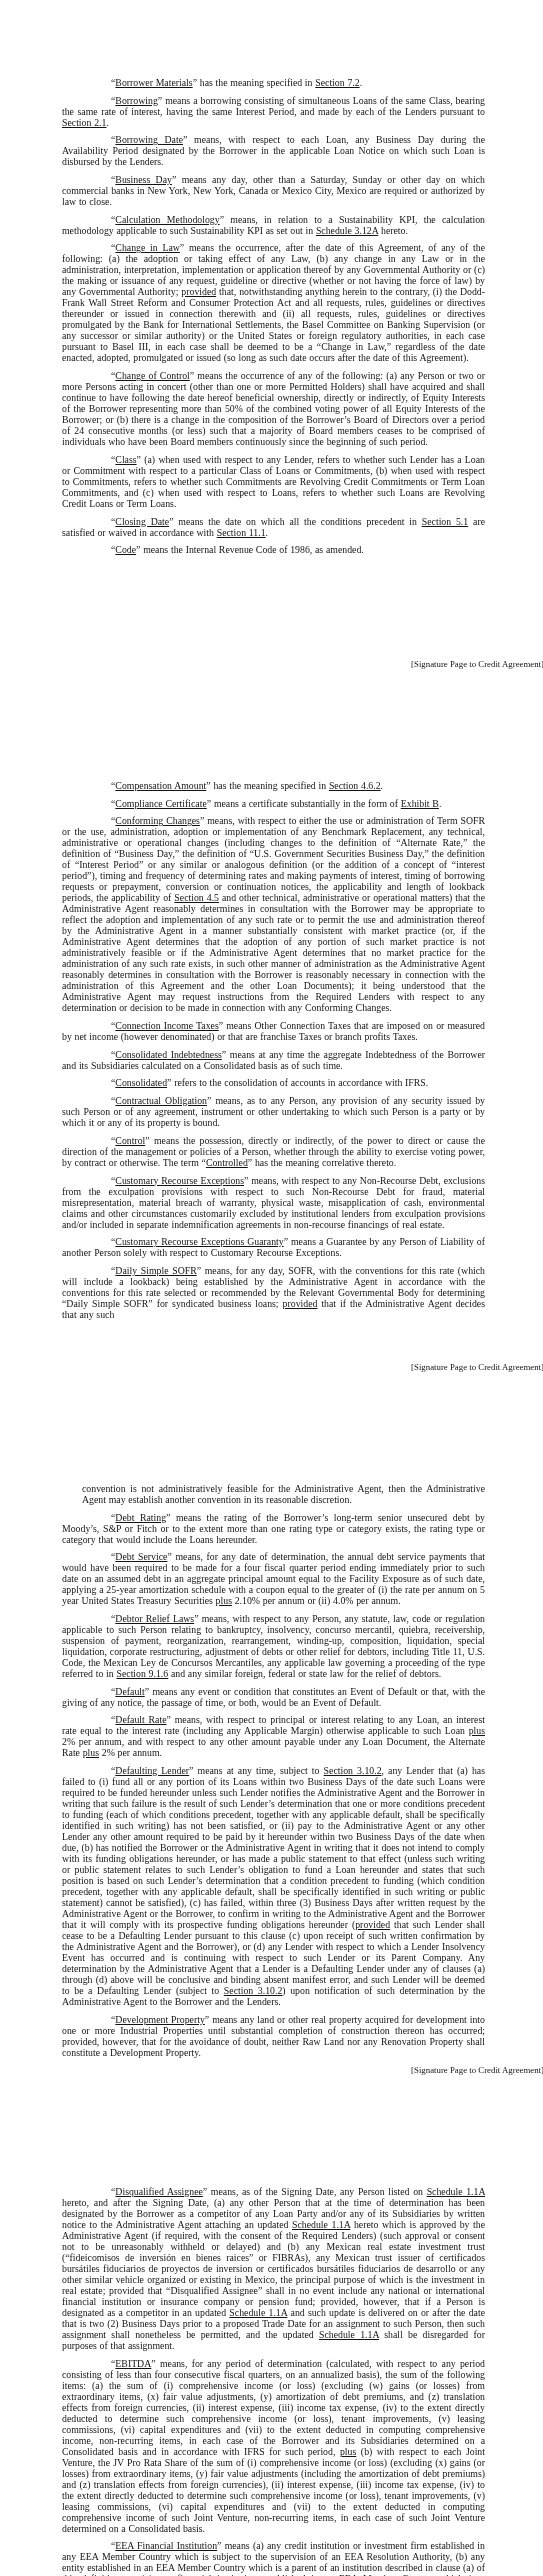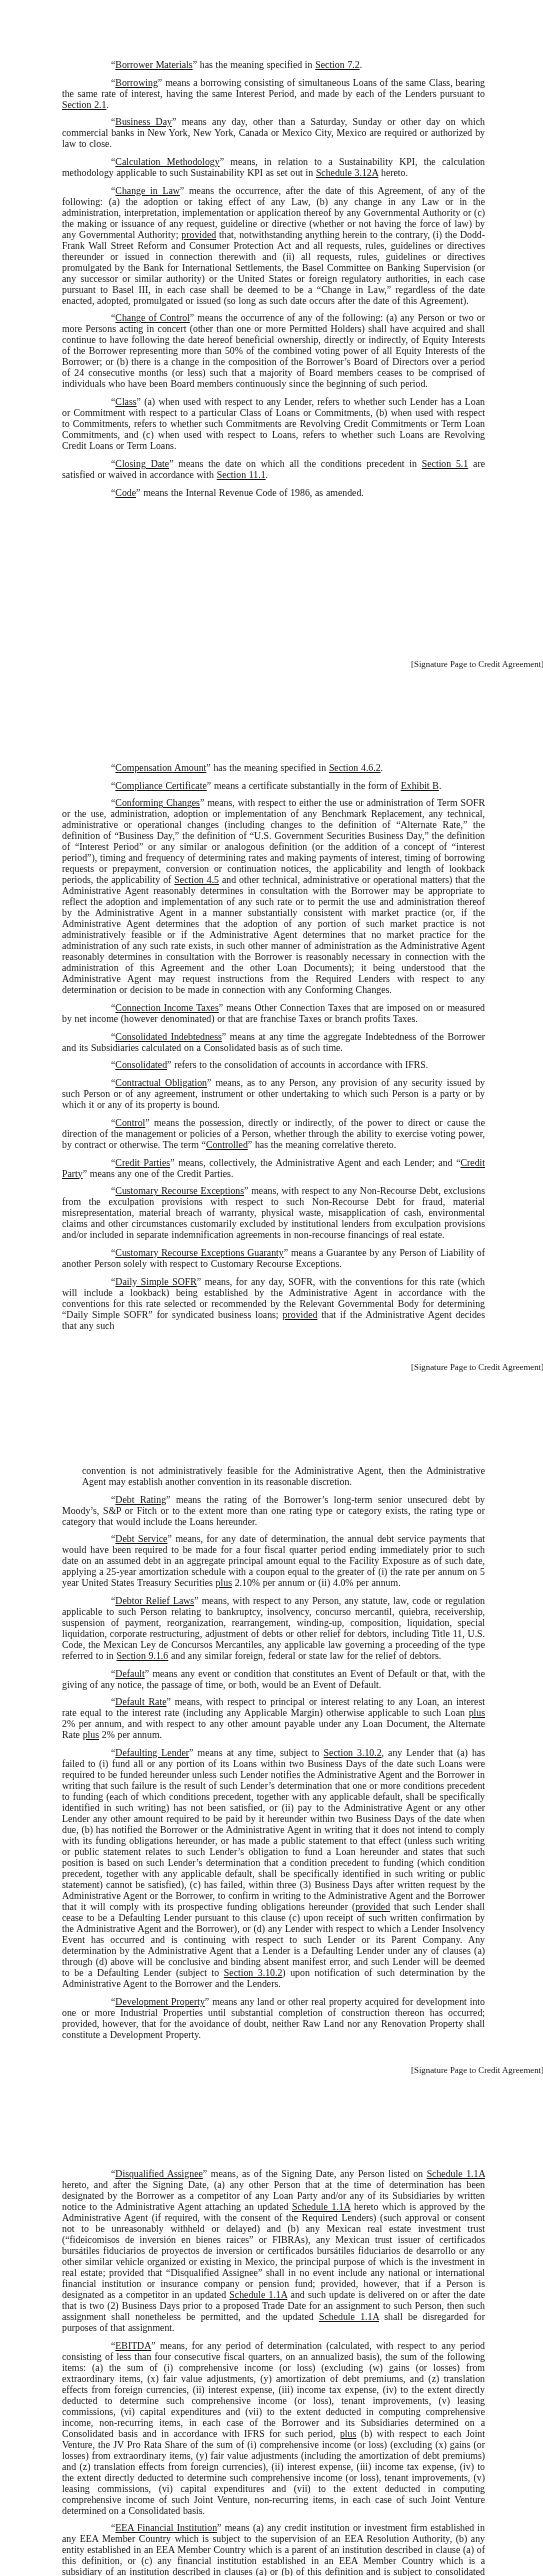--- a/index.html
+++ b/index.html
@@ -8,21 +8,21 @@
   .doc { position: relative; width: 544px; height: 2813px; background: #ffffff; }
   .page {
     position: relative;
     width: 544px;
     height: 703px;
     overflow: hidden;
     background: #ffffff;
   }
   .content {
     position: absolute;
-    top: 59px;
+    top: 77px;
     left: 62px;
     width: 423px;
     text-align: justify;
   }
   .para {
     margin: 0 0 6.7px 0;
     font-size: 9.8px;
     line-height: 11px;
     text-indent: 49px;
     word-spacing: 0.3px;
@@ -40,41 +40,41 @@
   }
 </style>
 </head>
 <body>
 
 <div class="doc">
   <section class="page">
     <div class="content">
         <p class="para"><span>“</span><span class="u">Borrower Materials</span><span>” has the meaning specified in </span><span class="u">Section 7.2</span><span>.</span></p>
         <p class="para"><span>“</span><span class="u">Borrowing</span><span>” means a borrowing consisting of simultaneous Loans of the same Class, bearing the same rate of interest, having the same Interest Period, and made by each of the Lenders pursuant to </span><span class="u">Section 2.1</span><span>.</span></p>
+        <p class="para"><span>“</span><span class="u">Borrowing Date</span><span>” means, with respect to each Loan, any Business Day during the Availability Period designated by the Borrower in the applicable Loan Notice on which such Loan is disbursed by the Lenders.</span></p>
         <p class="para"><span>“</span><span class="u">Business Day</span><span>” means any day, other than a Saturday, Sunday or other day on which commercial banks in New York, New York, Canada or Mexico City, Mexico are required or authorized by law to close.</span></p>
         <p class="para"><span>“</span><span class="u">Calculation Methodology</span><span>” means, in relation to a Sustainability KPI, the calculation methodology applicable to such Sustainability KPI as set out in </span><span class="u">Schedule 3.12A</span><span> hereto.</span></p>
         <p class="para"><span>“</span><span class="u">Change in Law</span><span>” means the occurrence, after the date of this Agreement, of any of the following: (a) the adoption or taking effect of any Law, (b) any change in any Law or in the administration, interpretation, implementation or application thereof by any Governmental Authority or (c) the making or issuance of any request, guideline or directive (whether or not having the force of law) by any Governmental Authority; </span><span class="u">provided</span><span> that, notwithstanding anything herein to the contrary, (i) the Dodd-Frank Wall Street Reform and Consumer Protection Act and all requests, rules, guidelines or directives thereunder or issued in connection therewith and (ii) all requests, rules, guidelines or directives promulgated by the Bank for International Settlements, the Basel Committee on Banking Supervision (or any successor or similar authority) or the United States or foreign regulatory authorities, in each case pursuant to Basel III, in each case shall be deemed to be a “Change in Law,” regardless of the date enacted, adopted, promulgated or issued (so long as such date occurs after the date of this Agreement).</span></p>
         <p class="para"><span>“</span><span class="u">Change of Control</span><span>” means the occurrence of any of the following: (a) any Person or two or more Persons acting in concert (other than one or more Permitted Holders) shall have acquired and shall continue to have following the date hereof beneficial ownership, directly or indirectly, of Equity Interests of the Borrower representing more than 50% of the combined voting power of all Equity Interests of the Borrower; or (b) there is a change in the composition of the Borrower’s Board of Directors over a period of 24 consecutive months (or less) such that a majority of Board members ceases to be comprised of individuals who have been Board members continuously since the beginning of such period.</span></p>
         <p class="para"><span>“</span><span class="u">Class</span><span>” (a) when used with respect to any Lender, refers to whether such Lender has a Loan or Commitment with respect to a particular Class of Loans or Commitments, (b) when used with respect to Commitments, refers to whether such Commitments are Revolving Credit Commitments or Term Loan Commitments, and (c) when used with respect to Loans, refers to whether such Loans are Revolving Credit Loans or Term Loans.</span></p>
         <p class="para"><span>“</span><span class="u">Closing Date</span><span>” means the date on which all the conditions precedent in </span><span class="u">Section 5.1</span><span> are satisfied or waived in accordance with </span><span class="u">Section 11.1</span><span>.</span></p>
         <p class="para"><span>“</span><span class="u">Code</span><span>” means the Internal Revenue Code of 1986, as amended.</span></p>
       </div>
     <div class="footer">[Signature Page to Credit Agreement]</div>
   </section>
   <section class="page">
     <div class="content">
         <p class="para"><span>“</span><span class="u">Compensation Amount</span><span>” has the meaning specified in </span><span class="u">Section 4.6.2</span><span>.</span></p>
         <p class="para"><span>“</span><span class="u">Compliance Certificate</span><span>” means a certificate substantially in the form of </span><span class="u">Exhibit B</span><span>.</span></p>
         <p class="para"><span>“</span><span class="u">Conforming Changes</span><span>” means, with respect to either the use or administration of Term SOFR or the use, administration, adoption or implementation of any Benchmark Replacement, any technical, administrative or operational changes (including changes to the definition of “Alternate Rate,” the definition of “Business Day,” the definition of “U.S. Government Securities Business Day,” the definition of “Interest Period” or any similar or analogous definition (or the addition of a concept of “interest period”), timing and frequency of determining rates and making payments of interest, timing of borrowing requests or prepayment, conversion or continuation notices, the applicability and length of lookback periods, the applicability of </span><span class="u">Section 4.5</span><span> and other technical, administrative or operational matters) that the Administrative Agent reasonably determines in consultation with the Borrower may be appropriate to reflect the adoption and implementation of any such rate or to permit the use and administration thereof by the Administrative Agent in a manner substantially consistent with market practice (or, if the Administrative Agent determines that the adoption of any portion of such market practice is not administratively feasible or if the Administrative Agent determines that no market practice for the administration of any such rate exists, in such other manner of administration as the Administrative Agent reasonably determines in consultation with the Borrower is reasonably necessary in connection with the administration of this Agreement and the other Loan Documents); it being understood that the Administrative Agent may request instructions from the Required Lenders with respect to any determination or decision to be made in connection with any Conforming Changes.</span></p>
         <p class="para"><span>“</span><span class="u">Connection Income Taxes</span><span>” means Other Connection Taxes that are imposed on or measured by net income (however denominated) or that are franchise Taxes or branch profits Taxes.</span></p>
         <p class="para"><span>“</span><span class="u">Consolidated Indebtedness</span><span>” means at any time the aggregate Indebtedness of the Borrower and its Subsidiaries calculated on a Consolidated basis as of such time.</span></p>
         <p class="para"><span>“</span><span class="u">Consolidated</span><span>” refers to the consolidation of accounts in accordance with IFRS.</span></p>
         <p class="para"><span>“</span><span class="u">Contractual Obligation</span><span>” means, as to any Person, any provision of any security issued by such Person or of any agreement, instrument or other undertaking to which such Person is a party or by which it or any of its property is bound.</span></p>
         <p class="para"><span>“</span><span class="u">Control</span><span>” means the possession, directly or indirectly, of the power to direct or cause the direction of the management or policies of a Person, whether through the ability to exercise voting power, by contract or otherwise. The term “</span><span class="u">Controlled</span><span>” has the meaning correlative thereto.</span></p>
-        <p class="para"><span>“</span><span class="u">Credit Parties</span><span>” means, collectively, the Administrative Agent and each Lender; and “</span><span class="u">Credit Party</span><span>” means any one of the Credit Parties.</span></p>
         <p class="para"><span>“</span><span class="u">Customary Recourse Exceptions</span><span>” means, with respect to any Non-Recourse Debt, exclusions from the exculpation provisions with respect to such Non-Recourse Debt for fraud, material misrepresentation, material breach of warranty, physical waste, misapplication of cash, environmental claims and other circumstances customarily excluded by institutional lenders from exculpation provisions and/or included in separate indemnification agreements in non-recourse financings of real estate.</span></p>
         <p class="para"><span>“</span><span class="u">Customary Recourse Exceptions Guaranty</span><span>” means a Guarantee by any Person of Liability of another Person solely with respect to Customary Recourse Exceptions.</span></p>
         <p class="para"><span>“</span><span class="u">Daily Simple SOFR</span><span>” means, for any day, SOFR, with the conventions for this rate (which will include a lookback) being established by the Administrative Agent in accordance with the conventions for this rate selected or recommended by the Relevant Governmental Body for determining “Daily Simple SOFR” for syndicated business loans; </span><span class="u">provided</span><span> that if the Administrative Agent decides that any such</span></p>
       </div>
     <div class="footer">[Signature Page to Credit Agreement]</div>
   </section>
   <section class="page">
     <div class="content">
         <p class="para no-indent"><span>convention is not administratively feasible for the Administrative Agent, then the Administrative Agent may establish another convention in its reasonable discretion.</span></p>
         <p class="para"><span>“</span><span class="u">Debt Rating</span><span>” means the rating of the Borrower’s long-term senior unsecured debt by Moody’s, S&amp;P or Fitch or to the extent more than one rating type or category exists, the rating type or category that would include the Loans hereunder.</span></p>

